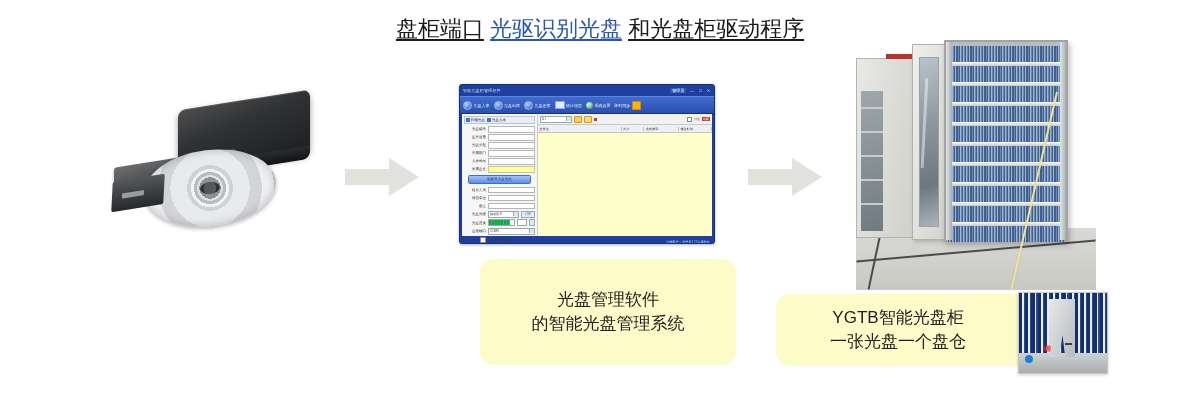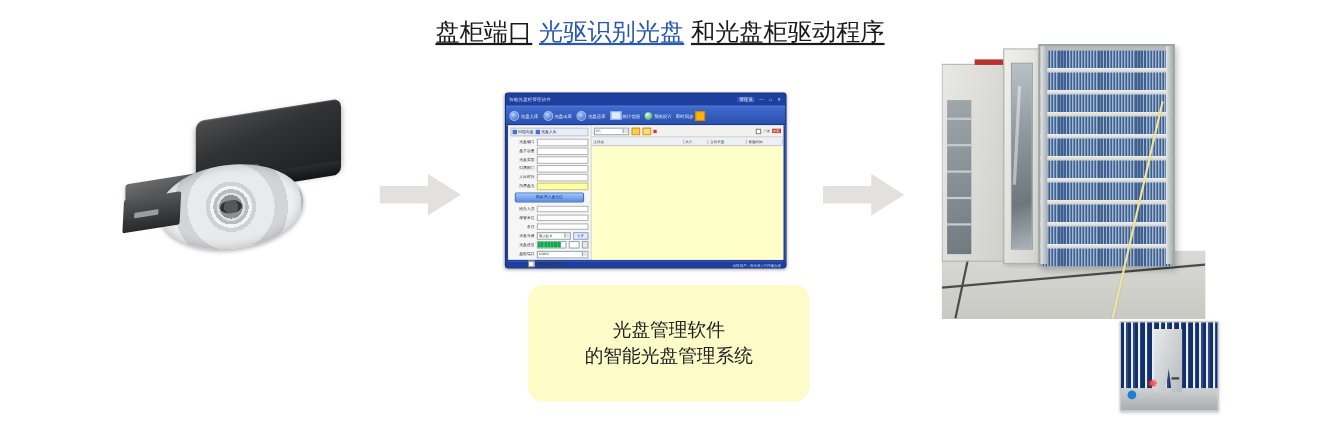--- a/index.html
+++ b/index.html
@@ -475,20 +475,24 @@
     </div>
     <div class="yline"></div>
   </div>
 
 
   <div class="caption" style="left:436px;top:259px;width:256px;height:106px;margin-left:44px;">
     <span class="ln">光盘管理软件</span>
     <span class="ln">的智能光盘管理系统</span>
   </div>
 
+  <div class="caption" style="left:776px;top:294px;width:300px;height:72px;padding-right:56px;box-sizing:border-box;">
+    <span class="ln">YGTB智能光盘柜</span>
+    <span class="ln">一张光盘一个盘仓</span>
+  </div>
 
   <div class="inset">
     <div class="slots"></div>
     <div class="base"></div>
     <div class="grip"></div>
     <div class="slit"></div>
     <div class="led"></div>
     <div class="bdot"></div>
   </div>
 

